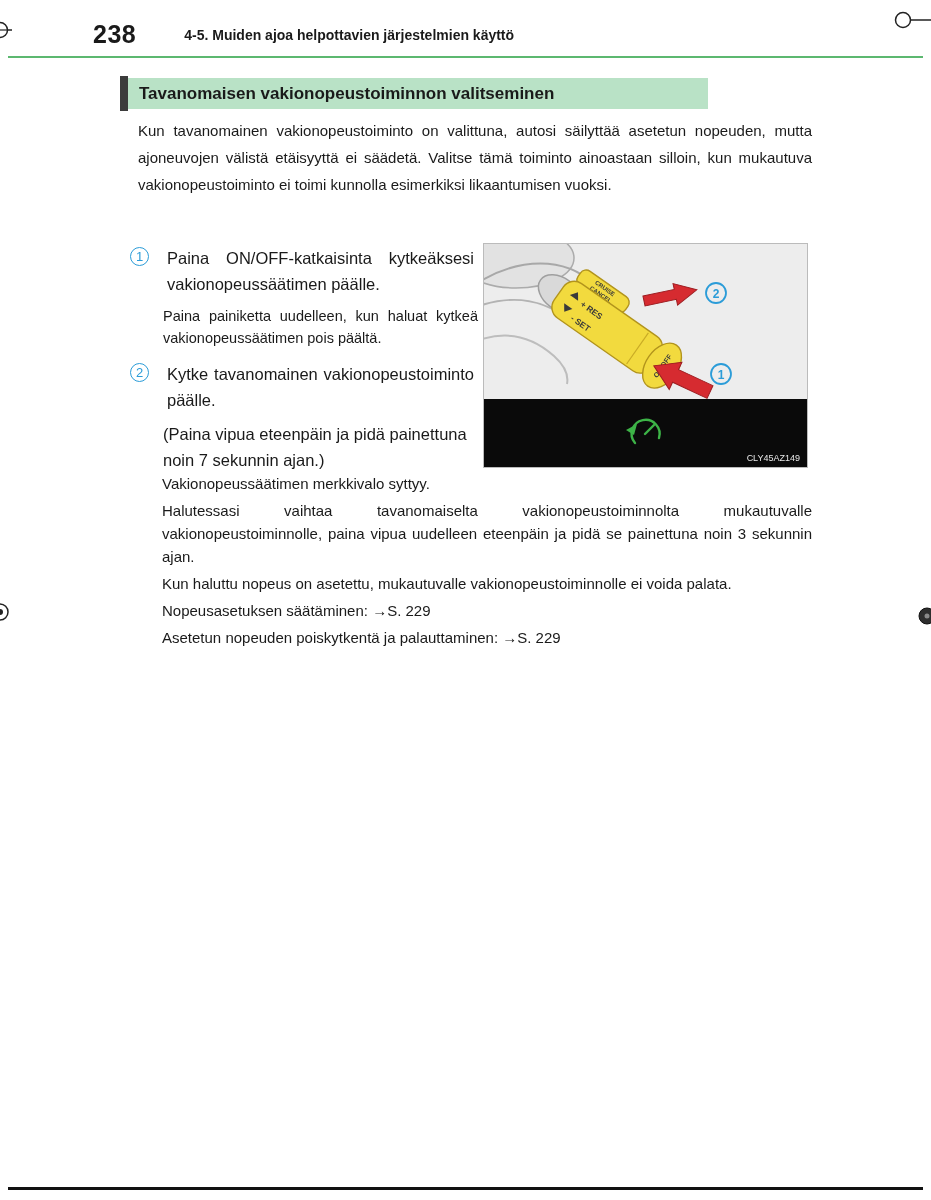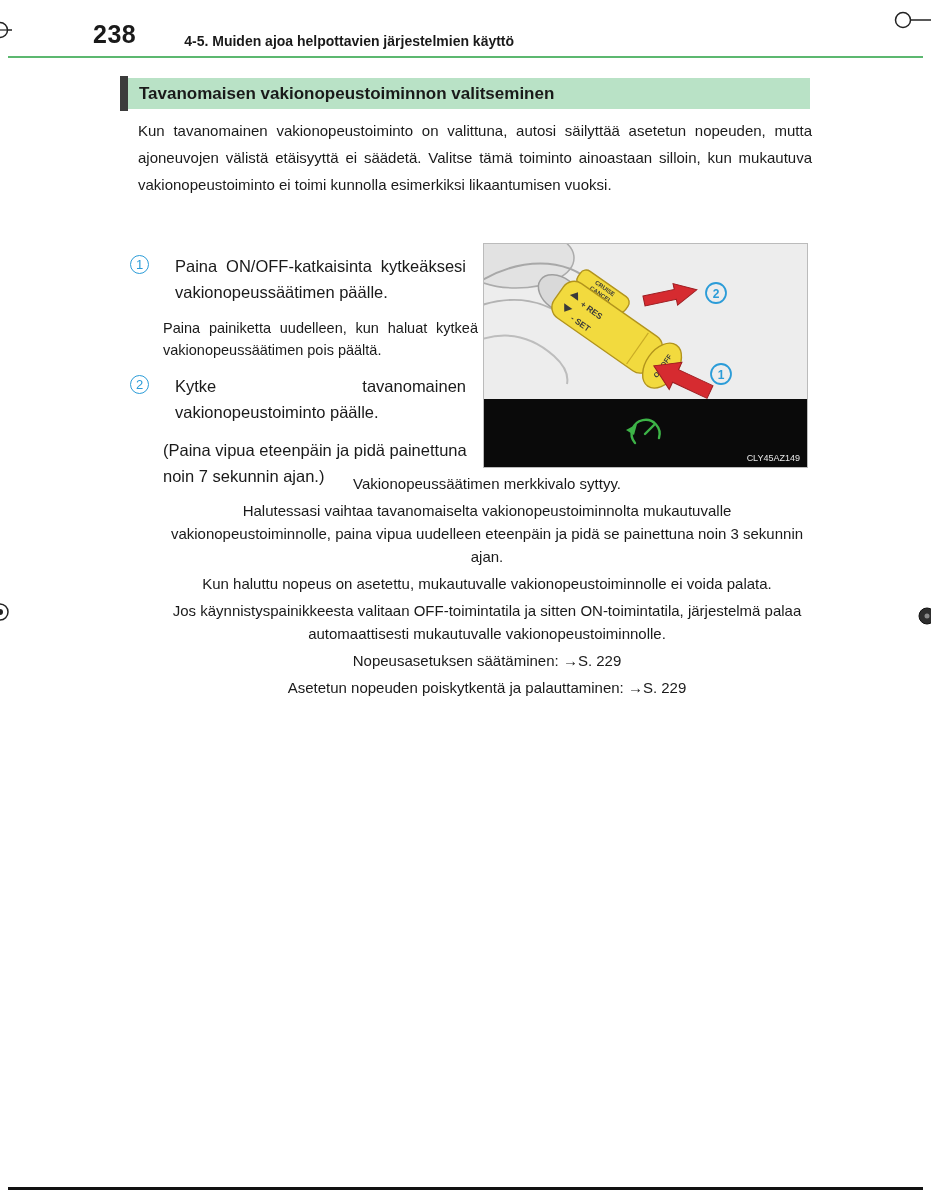--- a/index.html
+++ b/index.html
@@ -13,37 +13,37 @@
     color: #1a1a1a;
   }
   .regmark { position: absolute; }
 
   
   .page-header {
     position: absolute;
     left: 93px;
     top: 20px;
     display: flex;
-    align-items: flex-end;
+    align-items: center;
     gap: 48px;
   }
   .page-number { font-size: 25px; font-weight: bold; letter-spacing: .5px; }
   .chapter-title { font-size: 14px; font-weight: bold; }
   .header-rule {
     position: absolute;
     left: 8px; right: 8px; top: 56px;
     height: 2px;
     background: var(--rule-green);
   }
 
   
   .section-heading {
     position: absolute;
     left: 120px; top: 78px;
-    width: 690px; height: 31px;
+    width: 588px; height: 31px;
     background: var(--heading-bg);
     display: flex;
     align-items: center;
   }
   .heading-accent-bar {
     position: absolute;
     left: 0; top: -2px; bottom: -2px;
     width: 8px;
     background: var(--heading-bar);
   }
@@ -66,21 +66,21 @@
   .step-num {
     position: absolute; left: 0; top: 2px;
     width: 19px; height: 19px;
     border: 1.5px solid var(--callout-blue);
     border-radius: 50%;
     color: var(--callout-blue);
     font-size: 13px;
     display: flex; align-items: center; justify-content: center;
     box-sizing: border-box;
   }
-  .step-text { margin: 12px; font-size: 16.5px; line-height: 26px; text-align: justify; }
+  .step-text { margin: 4px; font-size: 16.5px; line-height: 26px; text-align: justify; }
   .step-note { margin: 8px 0 0; }
   .step-note.small { font-size: 14.5px; line-height: 22px; text-align: justify; }
   .step-note.large { font-size: 16.5px; line-height: 26px; }
 
   
   .figure {
     position: absolute;
     left: 483px; top: 243px;
     width: 325px; height: 225px;
     margin: 0;
@@ -92,21 +92,21 @@
   .fill-yellow { fill: var(--stalk-yellow); stroke: #b2941c; stroke-width: 1.4; }
   .arrow-red  { fill: var(--arrow-red); stroke: #9c1c20; stroke-width: 1; }
   .callout-ring { fill: #ededed; stroke: var(--callout-blue); stroke-width: 1.8; }
   .callout-num  { fill: var(--callout-blue); font-size: 12px; font-weight: bold; }
   .ind-stroke { stroke: var(--indicator-green); fill: none; stroke-width: 2.4; stroke-linecap: round; }
   .ind-fill { fill: var(--indicator-green); }
   .stalk-label { fill: #3a3a3a; font-weight: bold; }
 
   
   .notes { position: absolute; left: 162px; top: 472px; width: 650px; }
-  .notes p { margin: 0 0 4px; font-size: 15px; line-height: 23px; text-align: center; }
+  .notes p { margin: 0 0 4px; font-size: 15px; line-height: 23px; }
   .note-para { text-align: justify; }
 
   .bottom-rule {
     position: absolute;
     left: 8px; right: 8px; top: 1187px;
     height: 3px;
     background: #121212;
   }
 </style>
 </head>
@@ -212,19 +212,18 @@
         <polygon points="142,186 153,180 150,191" class="ind-fill"></polygon>
       </g>
       <text x="316" y="217" text-anchor="end" font-size="9" fill="#e8e8e8">CLY45AZ149</text>
     </svg>
   </figure>
 
   <div class="notes">
     <p class="note-line">Vakionopeussäätimen merkkivalo syttyy.</p>
     <p class="note-para">Halutessasi vaihtaa tavanomaiselta vakionopeustoiminnolta mukautuvalle vakionopeustoiminnolle, paina vipua uudelleen eteenpäin ja pidä se painettuna noin 3 sekunnin ajan.</p>
     <p class="note-line">Kun haluttu nopeus on asetettu, mukautuvalle vakionopeustoiminnolle ei voida palata.</p>
-    <p class="note-para">Jos käynnistyspainikkeesta valitaan OFF-toimintatila ja sitten ON-toimintatila, järjestelmä palaa automaattisesti mukautuvalle vakionopeustoiminnolle.</p>
     <p class="note-line">Nopeusasetuksen säätäminen: →S. 229</p>
     <p class="note-line">Asetetun nopeuden poiskytkentä ja palauttaminen: →S. 229</p>
   </div>
 
   <div class="bottom-rule"></div>
 </div>
 
 </body></html>

